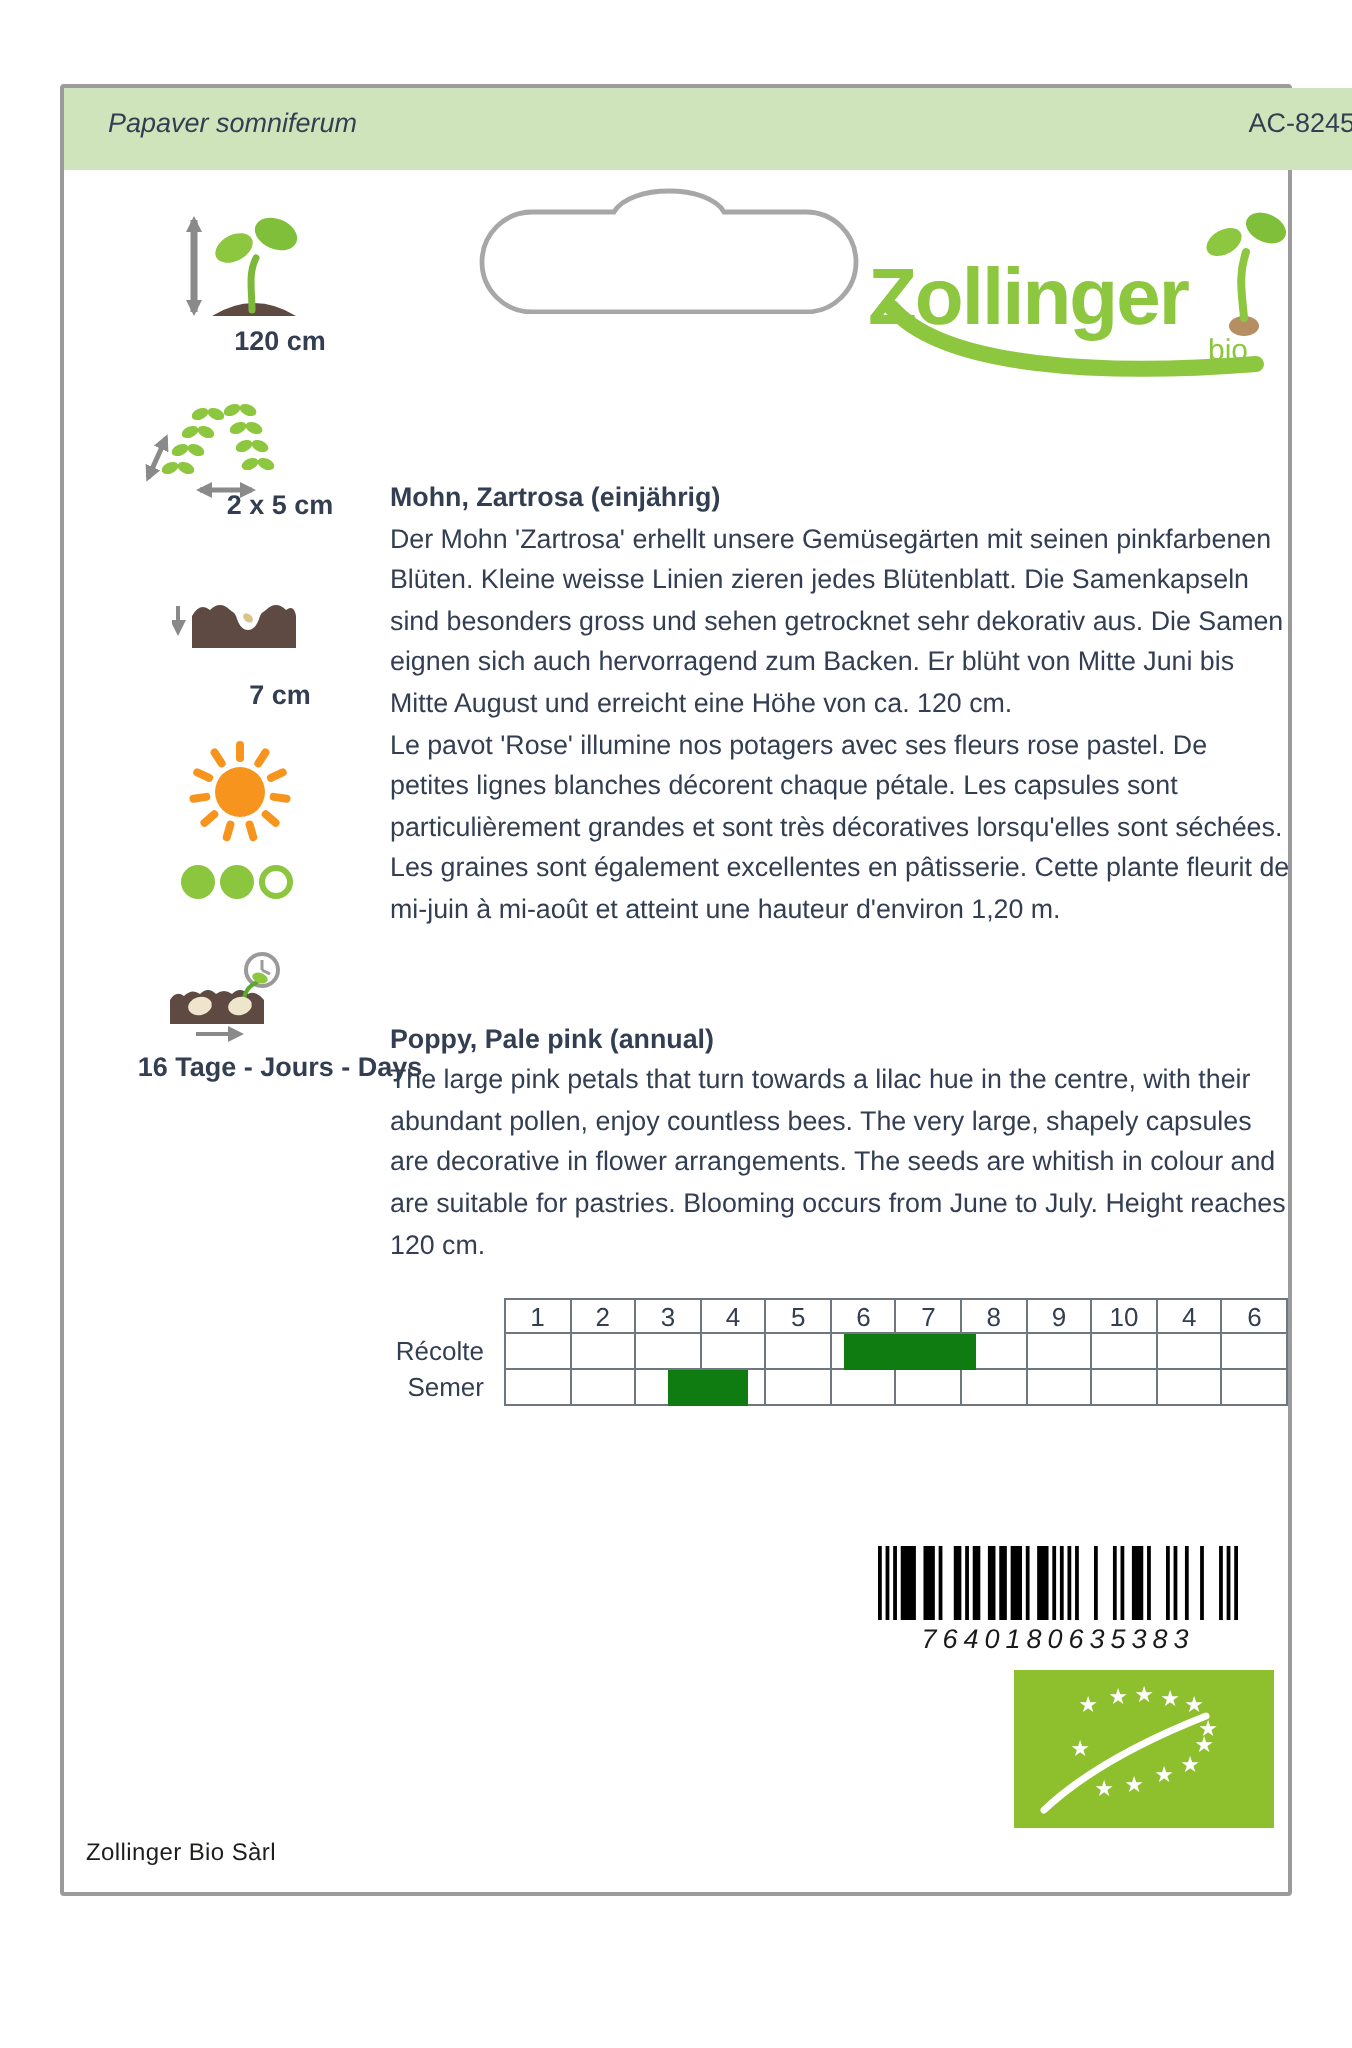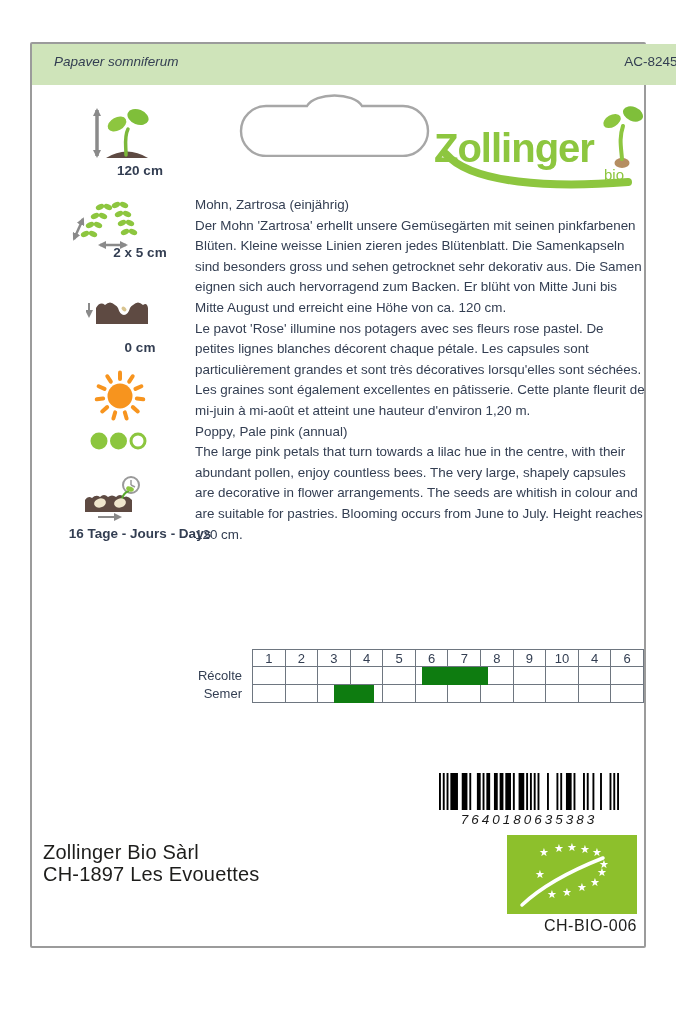--- a/index.html
+++ b/index.html
@@ -16,35 +16,35 @@
   }
   
   #header-bar{left:0;top:0;width:676px;height:41px;background:var(--header-green);
     display:flex;align-items:flex-end;justify-content:space-between;padding:0 11px 16px 22px;}
   #species{font-style:italic;font-size:13.5px;color:var(--ink);}
   #article-code{font-size:13.5px;color:var(--ink);}
   
   .spec-label{left:0;width:176px;text-align:center;font-size:13.5px;font-weight:600;color:var(--ink);margin-left:20px;}
   
   #descriptions{left:163px;top:151px;width:450px;color:var(--ink);font-size:13.4px;line-height:20.6px;}
-  .desc-title{font-weight:normal;}
+  .desc-title{font-weight:bold;margin-top:44px;}
   
   #calendar{left:150px;top:605px;width:462px;}
   .crow{display:flex;}
   .clabel{width:70px;text-align:right;padding-right:10px;font-size:13px;line-height:18px;color:var(--ink);}
   .ccells{flex:1;display:grid;grid-template-columns:repeat(12,1fr);position:relative;border-left:1px solid var(--grid);}
   .ccells.header .ccell{border-top:1px solid var(--grid);}
   .ccell{border-right:1px solid var(--grid);border-bottom:1px solid var(--grid);height:18px;
     font-size:13px;line-height:17px;text-align:center;color:var(--ink);}
   .cbar{position:absolute;top:0;bottom:0;}
   
   #barcode-svg rect{fill:#000;}
   #barcode-number{left:407px;top:768px;width:180px;text-align:center;font-size:13.5px;letter-spacing:3px;color:#1a1a1a;font-style:italic;}
   
-  #address{left:11px;top:798px;font-size:20px;line-height:21.5px;color:var(--footer-ink);letter-spacing:.2px;}
+  #address{left:11px;top:872px;font-size:12px;line-height:21.5px;color:var(--footer-ink);letter-spacing:.2px;}
   #eu-cert{left:429px;top:873px;width:176px;text-align:right;font-size:16px;color:var(--footer-ink);letter-spacing:.5px;}
   svg{display:block;}
   .sun-ray{stroke:var(--orange);stroke-width:4;stroke-linecap:round;}
 </style>
 </head>
 <body>
 
 <svg width="0" height="0" style="position:absolute" aria-hidden="true">
   <defs>
     <marker id="ah" viewBox="0 0 8 8" markerWidth="8" markerHeight="8" refX="6" refY="4" orient="auto-start-reverse" markerUnits="userSpaceOnUse">
@@ -101,21 +101,21 @@
     <line x1="15" y1="22" x2="6" y2="42" stroke="#8a8a8a" stroke-width="2.5" marker-start="url(#ah)" marker-end="url(#ah)"></line>
     <line x1="32" y1="48" x2="58" y2="48" stroke="#8a8a8a" stroke-width="2.5" marker-start="url(#ah)" marker-end="url(#ah)"></line>
   </svg>
   <div class="abs spec-label" style="top:201px">2 x 5 cm</div>
 
   <svg class="abs" style="left:54px;top:252px" width="64" height="28" viewBox="0 0 64 28">
     <line x1="3" y1="7" x2="3" y2="20" stroke="#8a8a8a" stroke-width="2" marker-end="url(#ah)"></line>
     <path d="M10,28 L10,12 Q14,5 19,9 Q24,4 29,9 Q31,10 32,12 Q34,19 38,19 Q42,19 44,12 Q45,10 47,9 Q52,4 57,9 Q61,6 62,12 L62,28 Z" fill="#5e4a42"></path>
     <ellipse cx="38" cy="13" rx="2.8" ry="1.9" fill="#d9c48f" transform="rotate(40 38 13)"></ellipse>
   </svg>
-  <div class="abs spec-label" style="top:296px">0 cm</div>
+  <div class="abs spec-label" style="top:296px">7 cm</div>
 
   <svg class="abs" style="left:60px;top:324px" width="56" height="56" viewBox="0 0 56 56">
     <circle cx="28" cy="28" r="12.5" fill="#f7941e"></circle>
     <g id="sun-rays">
         <line x1="28" y1="11" x2="28" y2="4.5" class="sun-ray"></line>
         <line x1="37.19089389674516" y1="13.69868994186992" x2="40.70505921020654" y2="8.230541978467244" class="sun-ray"></line>
         <line x1="43.46374392102681" y1="20.937944778967932" x2="49.37635189083119" y2="18.23774719445567" class="sun-ray"></line>
         <line x1="44.82696451197586" y1="30.419352250645847" x2="51.26080388420192" y2="31.3443986994222" class="sun-ray"></line>
         <line x1="40.84774276402239" y1="39.13263247706985" x2="45.76011499732507" y2="43.3892272477142" class="sun-ray"></line>
         <line x1="32.78945346630431" y1="44.311380551446454" x2="34.620715085773604" y2="50.54808487994069" class="sun-ray"></line>
@@ -261,20 +261,18 @@
         <text x="90" y="21">★</text>
         <text x="97" y="33">★</text>
       <text x="95" y="41">★</text>
         <text x="88" y="51">★</text>
         <text x="75" y="56">★</text>
       <text x="60" y="61">★</text>
         <text x="45" y="63">★</text>
         <text x="33" y="43">★</text>
     </g>
   </svg>
-  <div id="eu-cert" class="abs">CH-BIO-006</div>
 
   <div id="address" class="abs">
     <div>Zollinger Bio Sàrl</div>
-    <div>CH-1897 Les Evouettes</div>
   </div>
 
 </div>
 
 </body></html>

